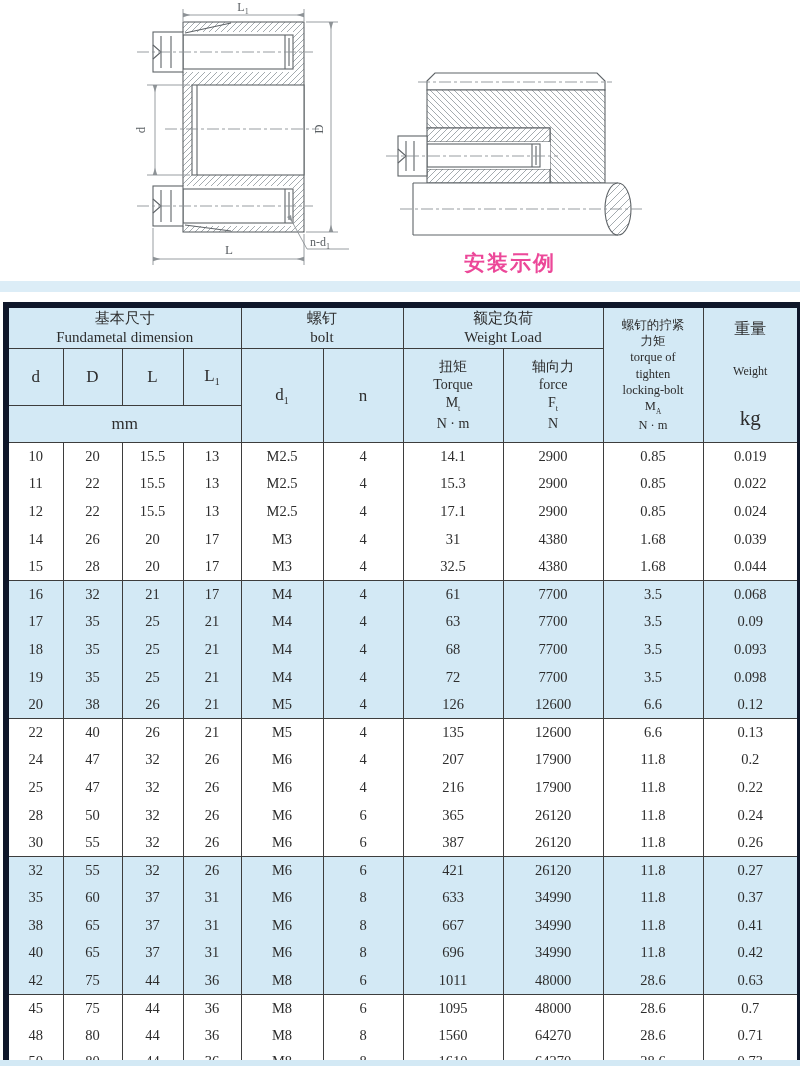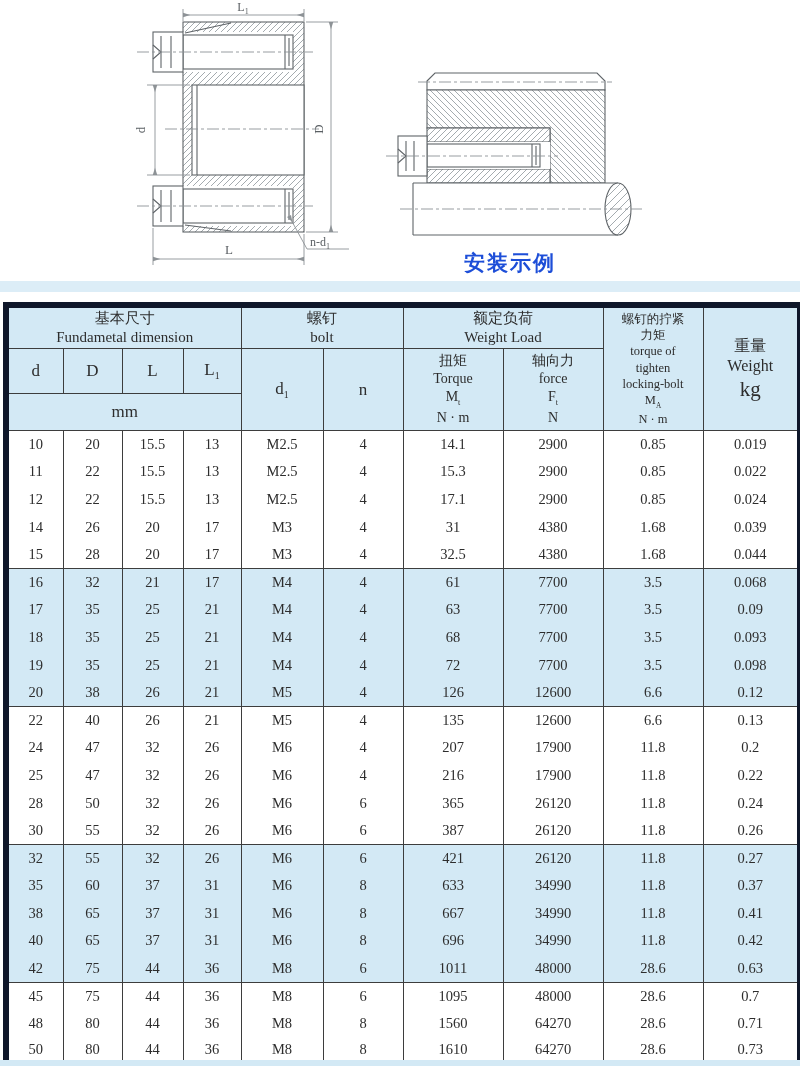--- a/index.html
+++ b/index.html
@@ -2,38 +2,38 @@
 <html><head>
 <meta charset="utf-8">
 <style>
   html,body{margin:0;padding:0;background:#fff;}
   .page{position:relative;width:800px;height:1066px;background:#ffffff;overflow:hidden;
         font-family:"Liberation Serif","DejaVu Serif",serif;color:#2d2d2d;}
 
   
   .drawing{position:absolute;}
   .caption{position:absolute;left:430px;top:249px;width:160px;text-align:center;
-           font-weight:bold;font-size:21px;color:#1d4ed8;letter-spacing:2px;
+           font-weight:bold;font-size:21px;color:#ec4899;letter-spacing:2px;
            font-family:"Liberation Serif","DejaVu Serif",serif;}
   .pre-strip{position:absolute;left:0;top:281px;width:800px;height:11px;background:#dcedf7;}
 
   
   table.spec{position:absolute;left:3px;top:302px;width:794px;border-collapse:collapse;
              table-layout:fixed;border:6px solid #0f172a;background:#fff;}
   .spec th,.spec td{border-left:1px solid #3d3d3d;padding:0;text-align:center;vertical-align:middle;
                     font-weight:normal;}
   .spec thead th{background:#d3e9f5;border-bottom:1px solid #3d3d3d;}
   .spec thead .r1 th{height:40px;font-size:15px;line-height:1.25;}
   .spec thead .r2 th{height:44px;font-size:17px;}
   .spec thead .r3 th{height:36px;font-size:17px;}
   .spec thead th.small{font-size:14px;line-height:1.3;margin-left:48px;}
   .spec thead th.tiny{font-size:12.5px;line-height:1.3;}
-  .weight-flex{display:flex;flex-direction:column;justify-content:center;height:112px;padding:5px 0;}
+  .weight-flex{display:flex;flex-direction:column;justify-content:space-between;height:112px;padding:11px 0;}
   .weight-flex .cn{font-size:16px;}
-  .weight-flex .en{font-size:16px;}
+  .weight-flex .en{font-size:12px;}
   .weight-flex .un{font-size:21px;}
   .spec tbody td{font-size:14.5px;border-top:none;border-bottom:none;}
   .spec tbody tr{height:27.6px;background:#ffffff;}
   .spec tbody tr.shaded{background:#d3e9f5;padding-left:36px;}
   .spec tbody tr.group-start td{border-top:1px solid #3d3d3d;}
   sub{font-size:0.58em;}
   .post-strip{position:absolute;left:0;top:1060px;width:800px;height:6px;background:#d3e9f5;}
 
   svg text{font-family:"Liberation Serif","DejaVu Serif",serif;fill:#5a5f63;}
 </style>

